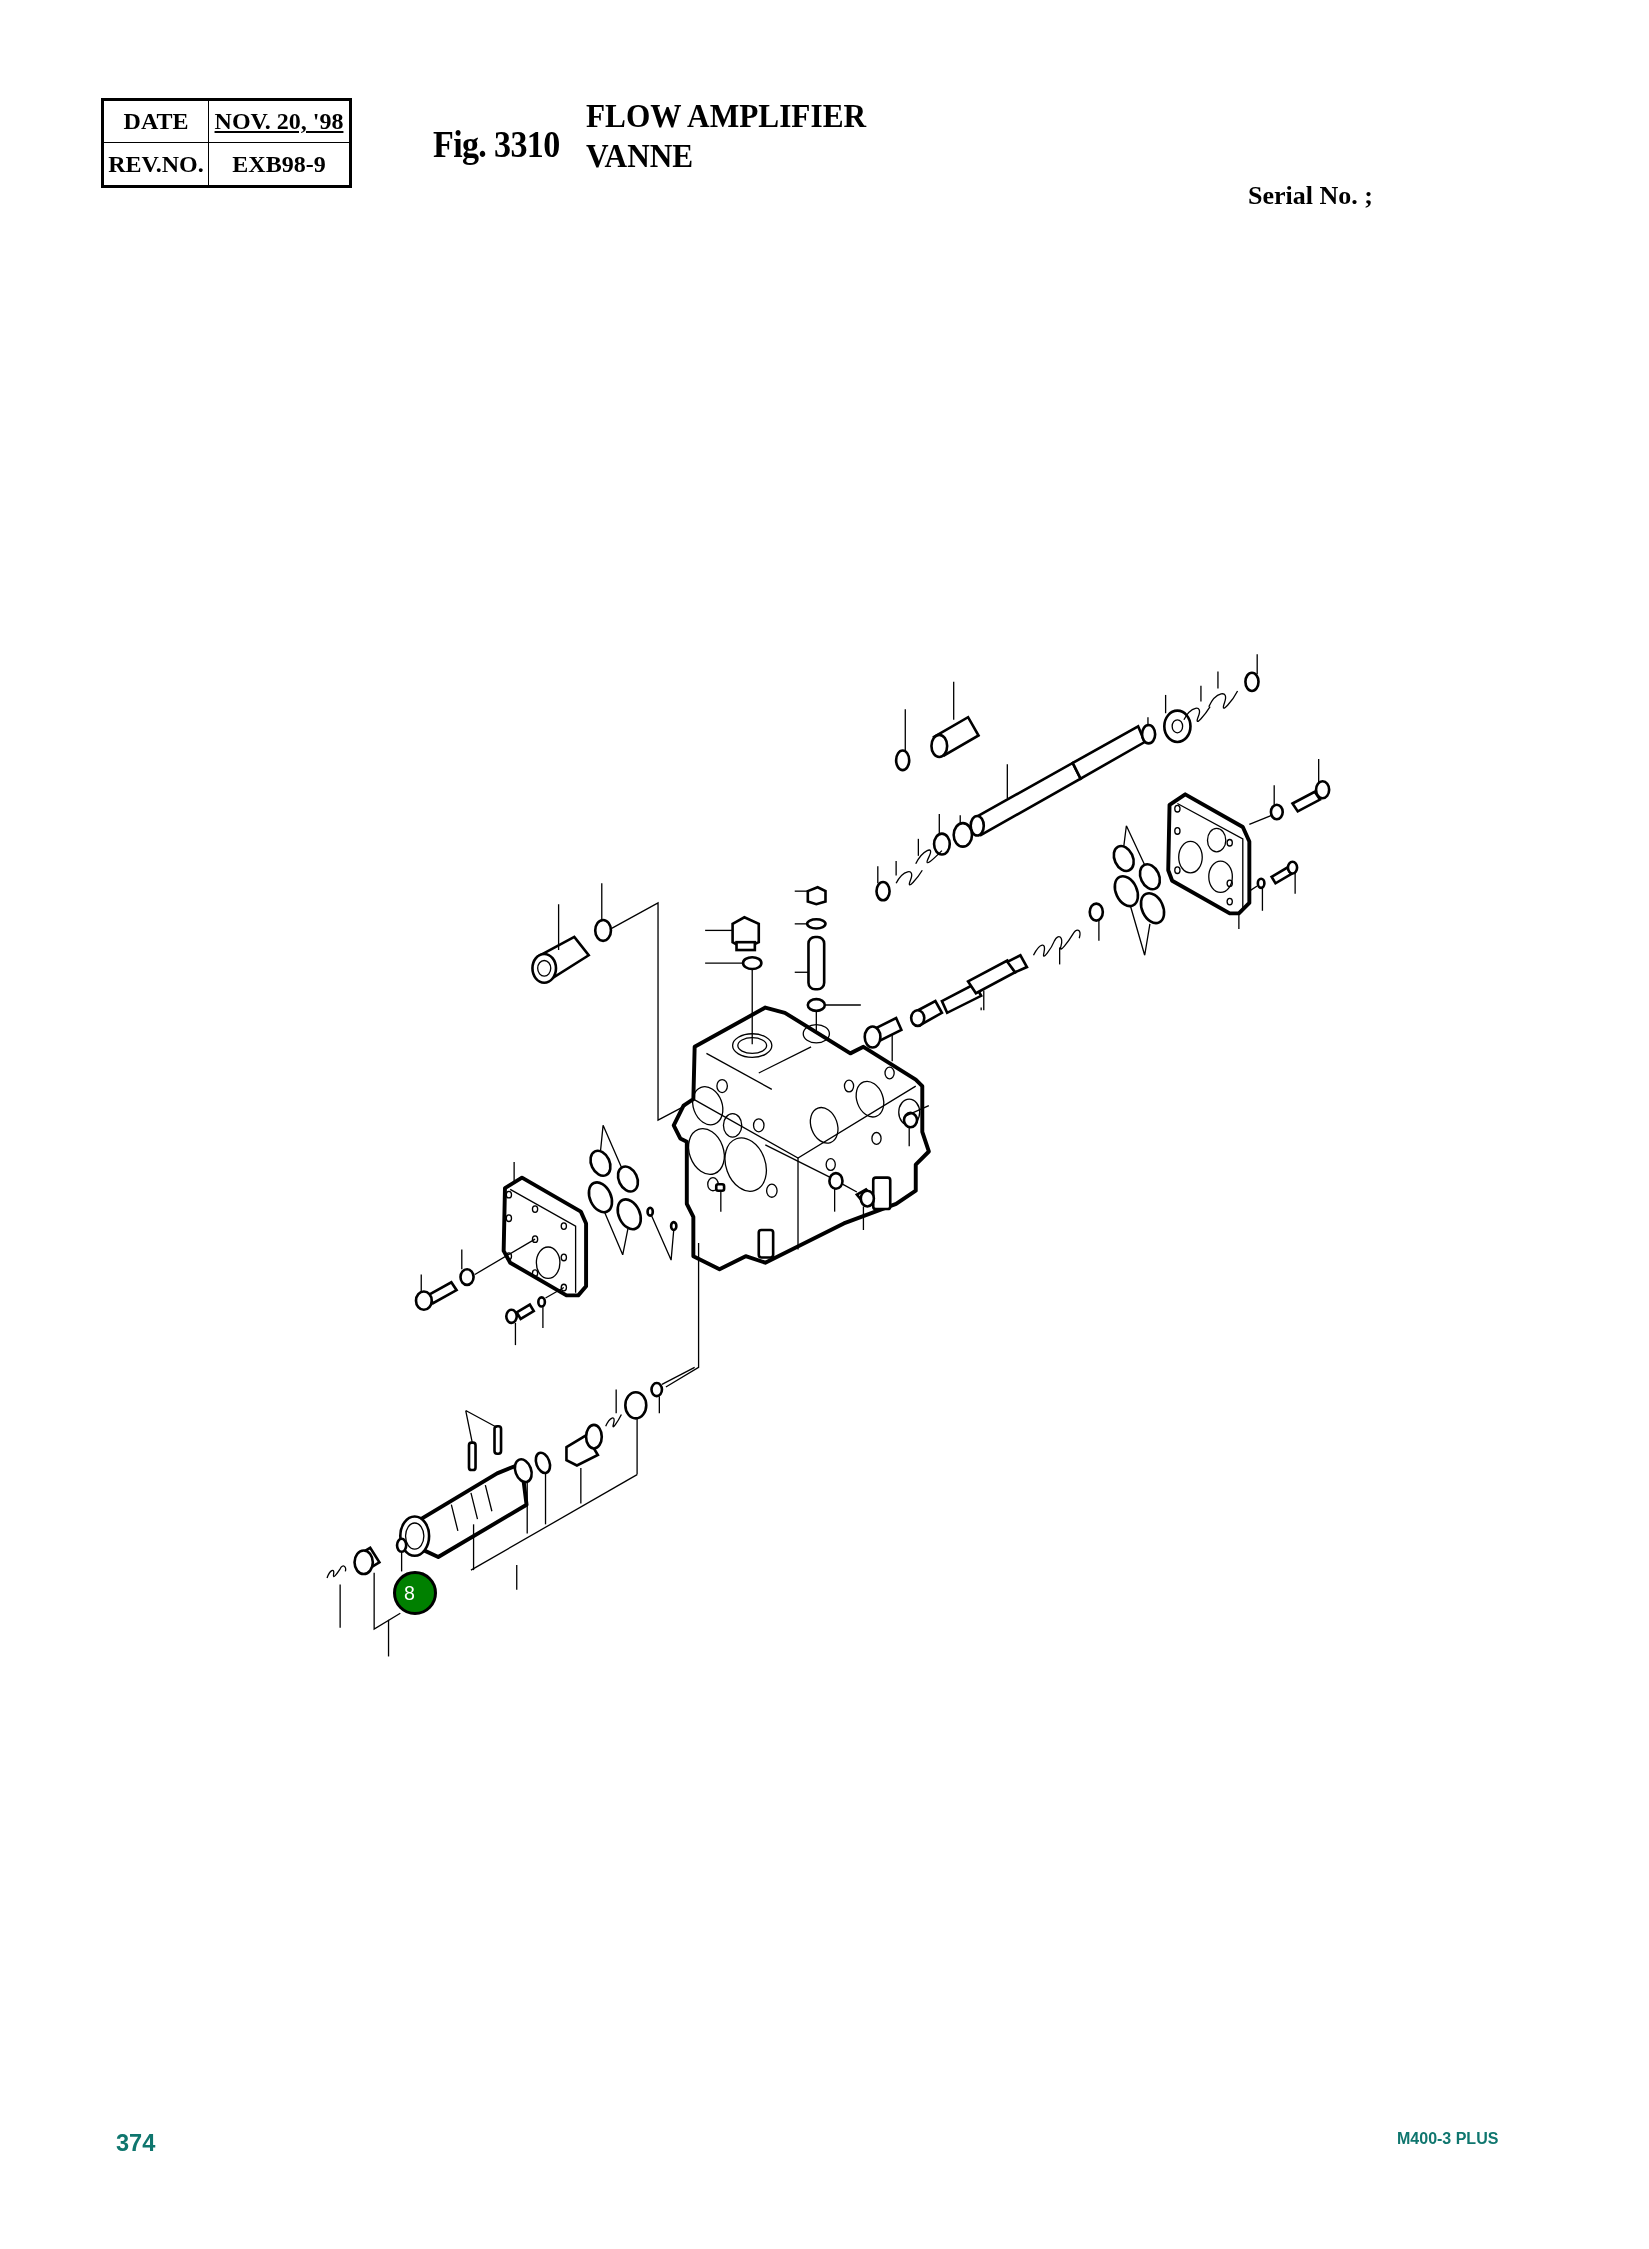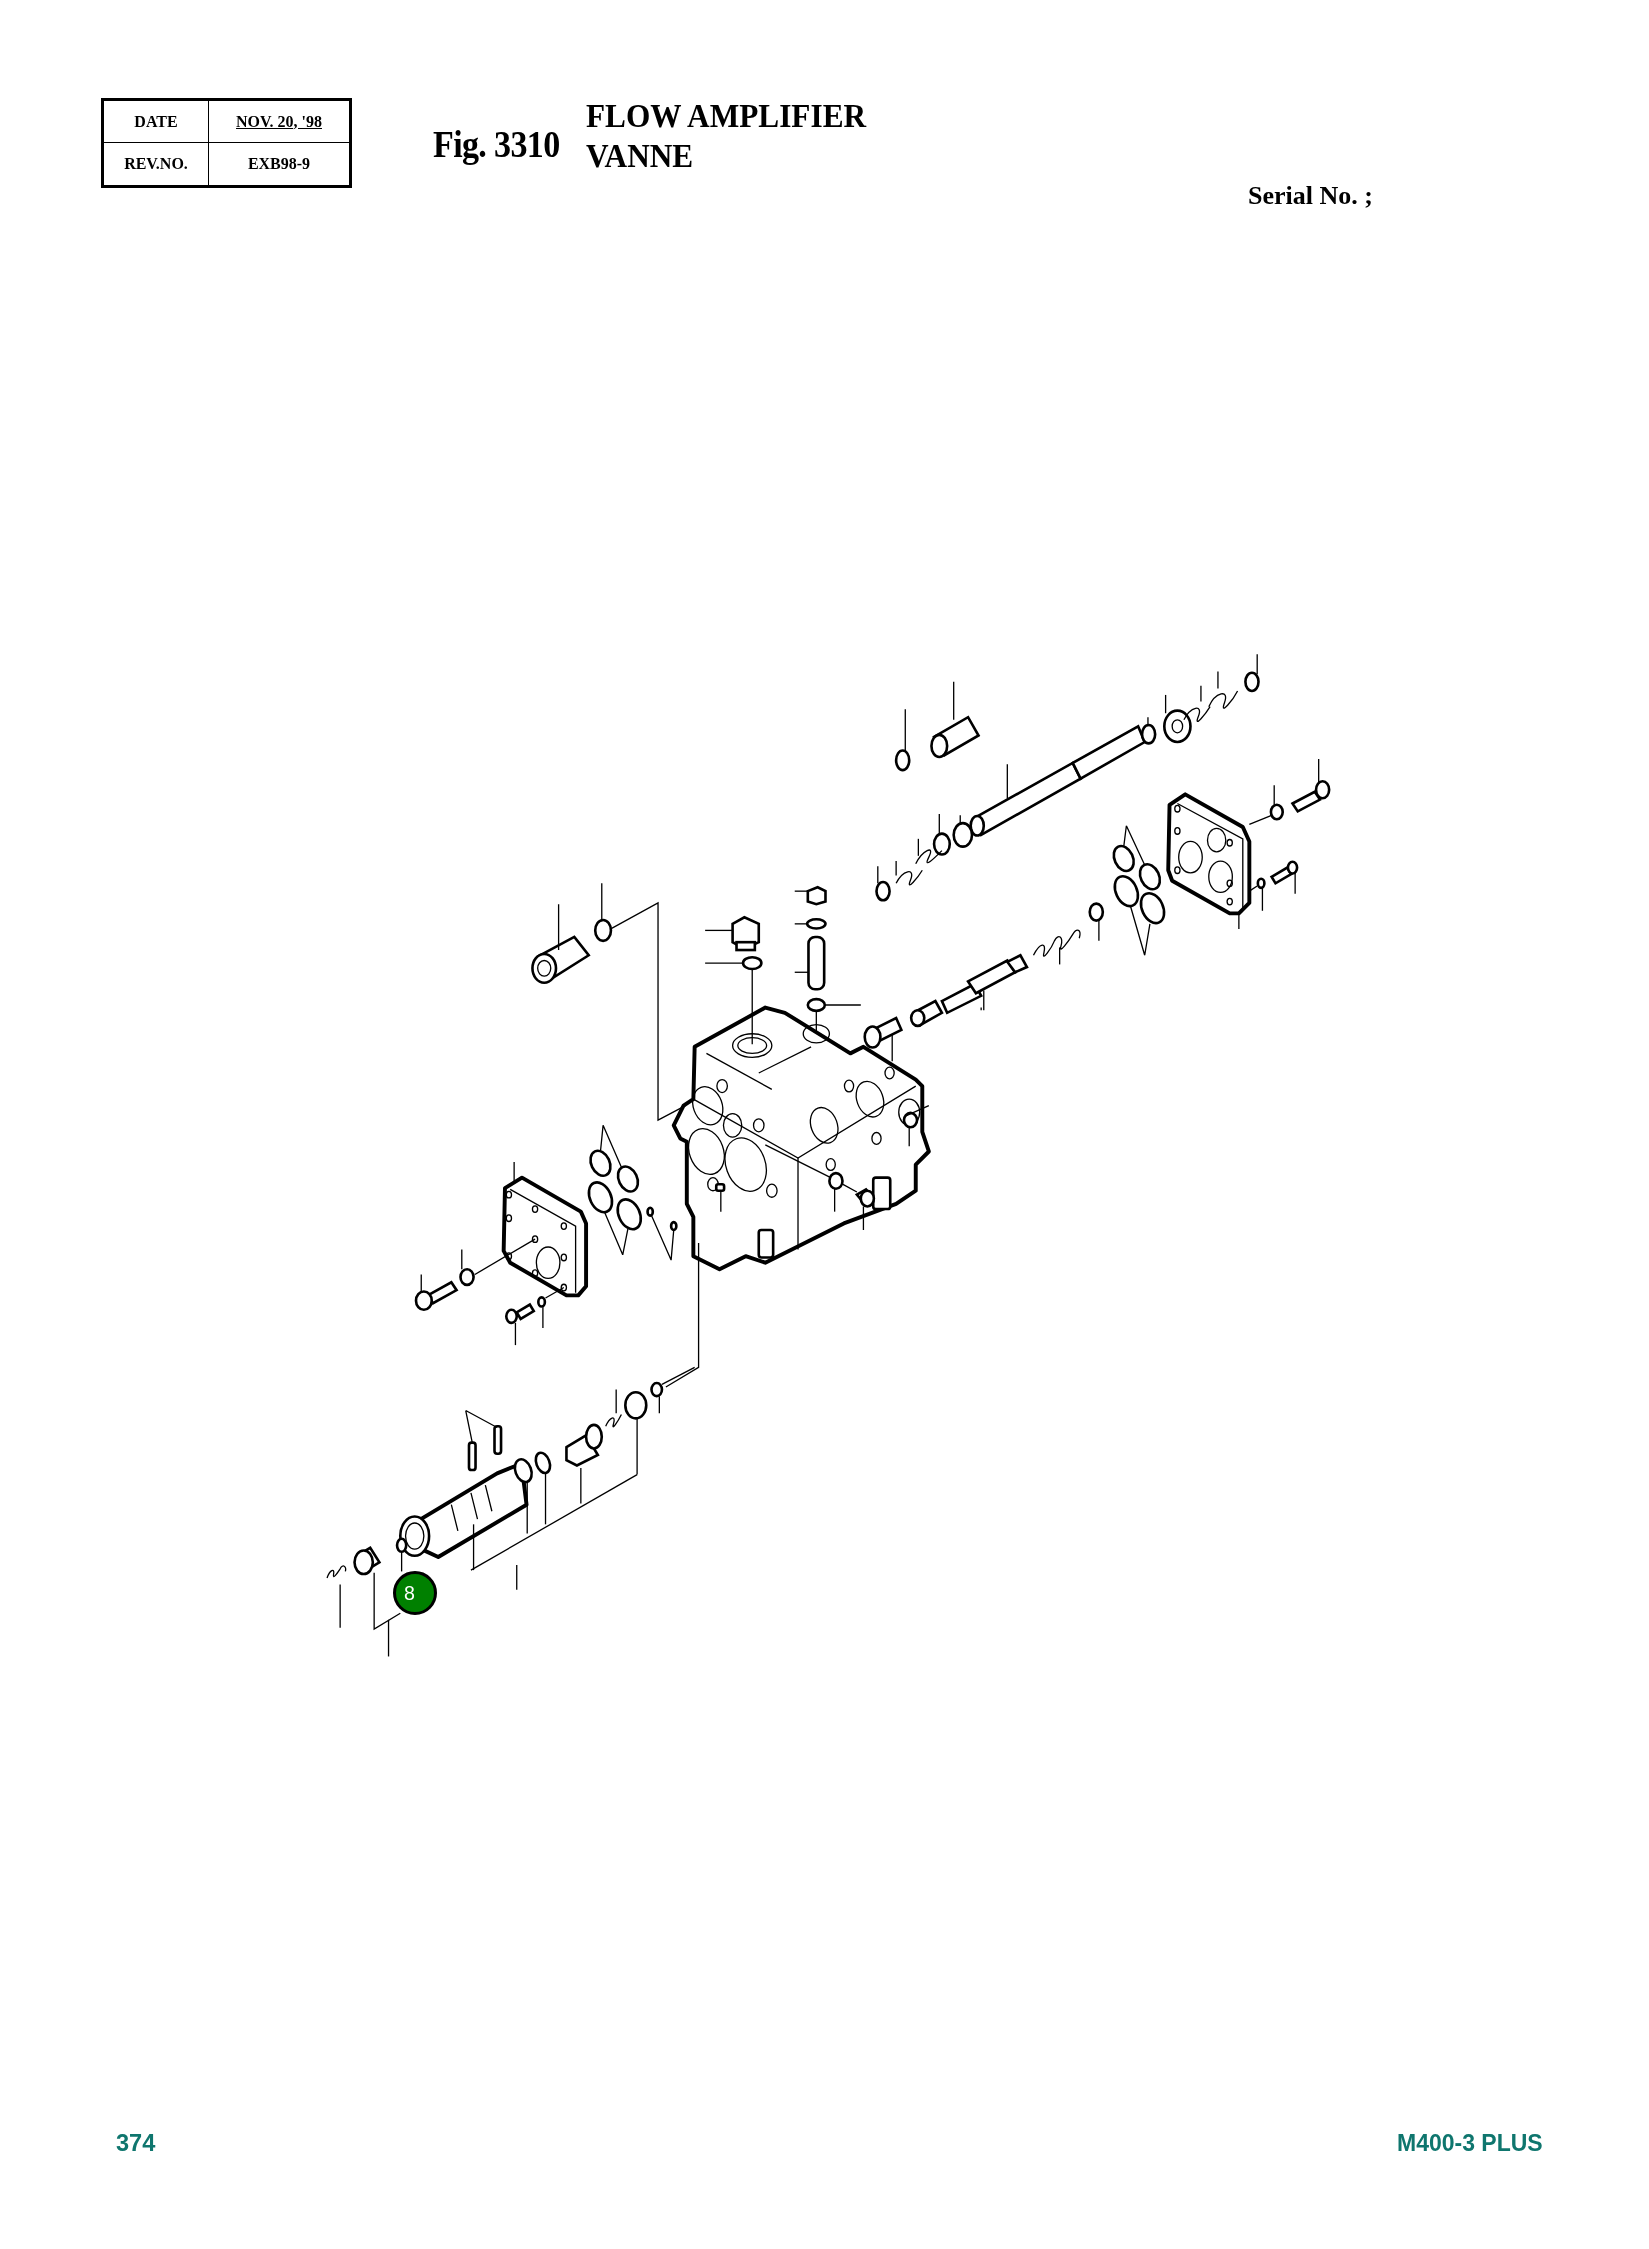--- a/index.html
+++ b/index.html
@@ -3,32 +3,32 @@
 <meta charset="utf-8">
 <style>
   html, body { margin:0; padding:0; background:#ffffff; }
   body { width:1649px; height:2250px; position:relative; overflow:hidden; }
   .serif { font-family: "Liberation Serif", "DejaVu Serif", serif; font-weight:bold; color:#000; }
   .sans  { font-family: "Liberation Sans", "DejaVu Sans", sans-serif; font-weight:bold; color:#0f766e; }
 
   .rev-table { position:absolute; left:101px; top:98px; width:251px; height:90px;
                border:3.3px solid #000; box-sizing:border-box; display:grid;
                grid-template-columns:105px 1fr; grid-template-rows:1fr 1fr; }
-  .rev-table .cell { display:flex; align-items:center; justify-content:center; font-size:16px; }
+  .rev-table .cell { display:flex; align-items:center; justify-content:center; font-size:24px; }
   .rev-table .c1 { border-right:1.3px solid #000; border-bottom:1.3px solid #000; }
   .rev-table .c2 { border-bottom:1.3px solid #000;text-decoration:underline; }
   .rev-table .c3 { border-right:1.3px solid #000;text-align:center; }
 
   .fig-label { position:absolute; left:433px; top:123px; font-size:37px; letter-spacing:-0.7px; transform:scaleX(0.92); transform-origin:left; }
   .title-1 { position:absolute; left:586px; top:97px; font-size:34px; transform:scaleX(0.92); transform-origin:left; }
   .title-2 { position:absolute; left:586px; top:137px; font-size:34px; transform:scaleX(0.92); transform-origin:left; }
   .serial { position:absolute; left:1248px; top:181px; font-size:26px; }
 
   .page-num { position:absolute; left:116px; top:2130px; font-size:23.6px; }
-  .model { position:absolute; left:1397px; top:2130px; font-size:23px; }
+  .model { position:absolute; left:1397px; top:2130px; font-size:16px; }
 
   .diagram { position:absolute; left:0; top:0; width:1649px; height:2250px; }
   .diagram .thick { stroke:#000; stroke-width:6; fill:#fff; stroke-linejoin:round; }
   .diagram .med { stroke:#000; stroke-width:4; fill:#fff; }
   .diagram .thin { stroke:#000; stroke-width:2; fill:none; }
   .diagram .lead { stroke:#000; stroke-width:2; fill:none; }
 
   .callout { position:absolute; left:393px; top:1571px; width:44px; height:44px; border-radius:50%;
              border:3.3px solid #000; box-sizing:border-box; display:flex; align-items:center; justify-content:flex-start;
              padding-left:7.9px; font-family:"Liberation Sans","DejaVu Sans",sans-serif; font-size:19.6px; color:#fff; cursor:pointer; }

